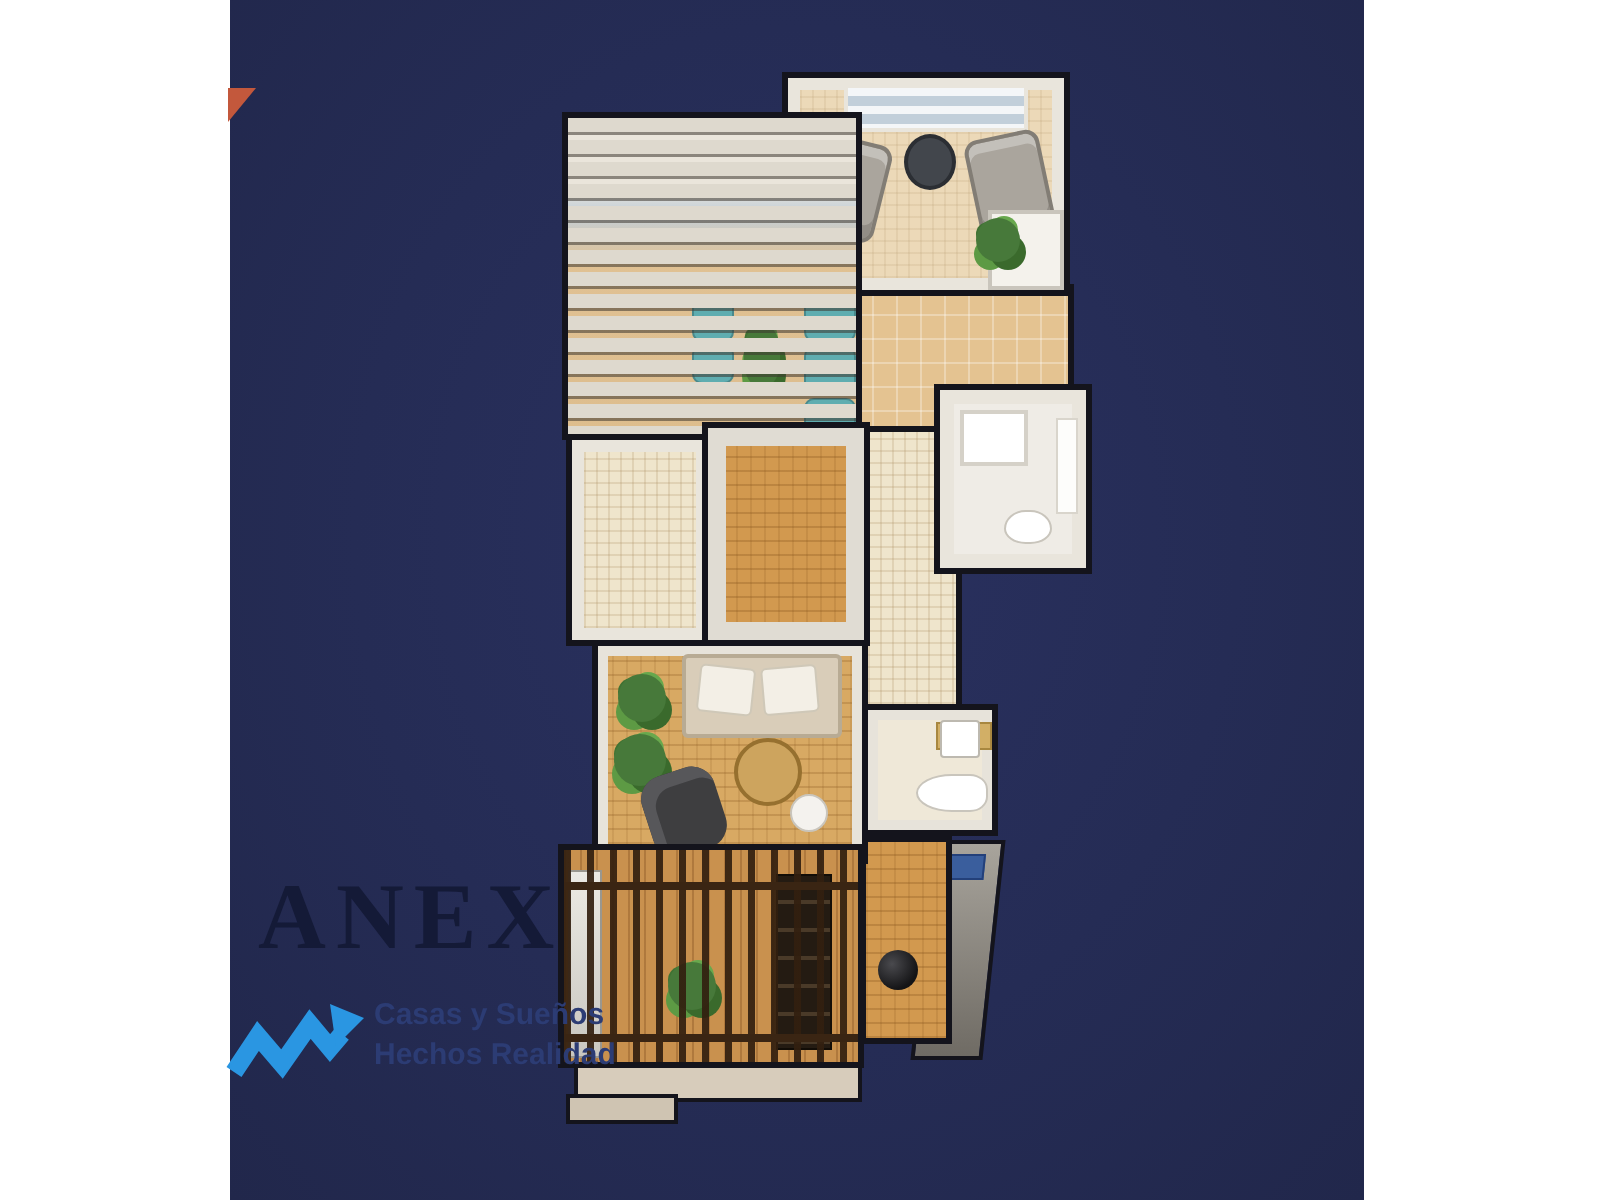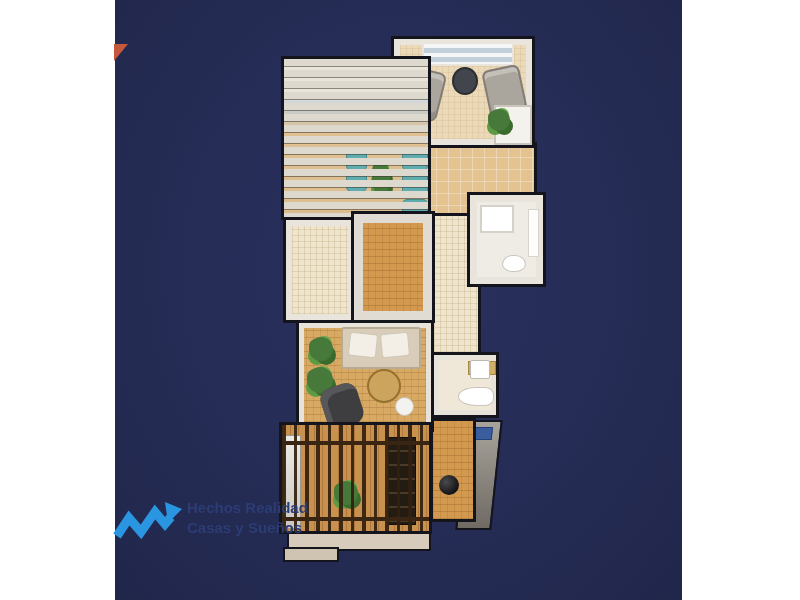--- a/index.html
+++ b/index.html
@@ -151,24 +151,25 @@
       <div class="shelf-unit" style="left:106px;top:12px;width:26px;height:86px;"></div>
       <div class="plant" style="left:52px;top:56px;width:24px;height:24px;"></div>
       <div class="rail" style="left:0;top:16px;width:100%;height:4px;z-index:2;"></div>
       <div class="rail" style="left:0;top:92px;width:100%;height:4px;z-index:2;"></div>
     </div>
 
     <div class="landing" style="left:172px;top:532px;width:140px;height:15px;z-index:5;"></div>
     <div class="landing" style="left:168px;top:547px;width:52px;height:11px;background:#cfc4b2;z-index:5;"></div>
 
     <div class="logo">
+      <div class="brand">ANEX</div>
       <svg class="abs" style="left:-4px;top:66px;" width="72" height="46" viewBox="0 0 72 46">
         <polyline points="6,40 18,22 30,36 44,16 54,28 60,21" fill="none" stroke="#2a96e2" stroke-width="9" stroke-linejoin="miter"></polyline>
         <polygon points="54,6 71,13 57,27" fill="#2a96e2"></polygon>
       </svg>
       <div class="tagline">
+        <div>Casas y Sueños</div>
         <div>Hechos Realidad</div>
-        <div>Casas y Sueños</div>
       </div>
     </div>
 
   </div>
 </div>
 
 </body></html>

